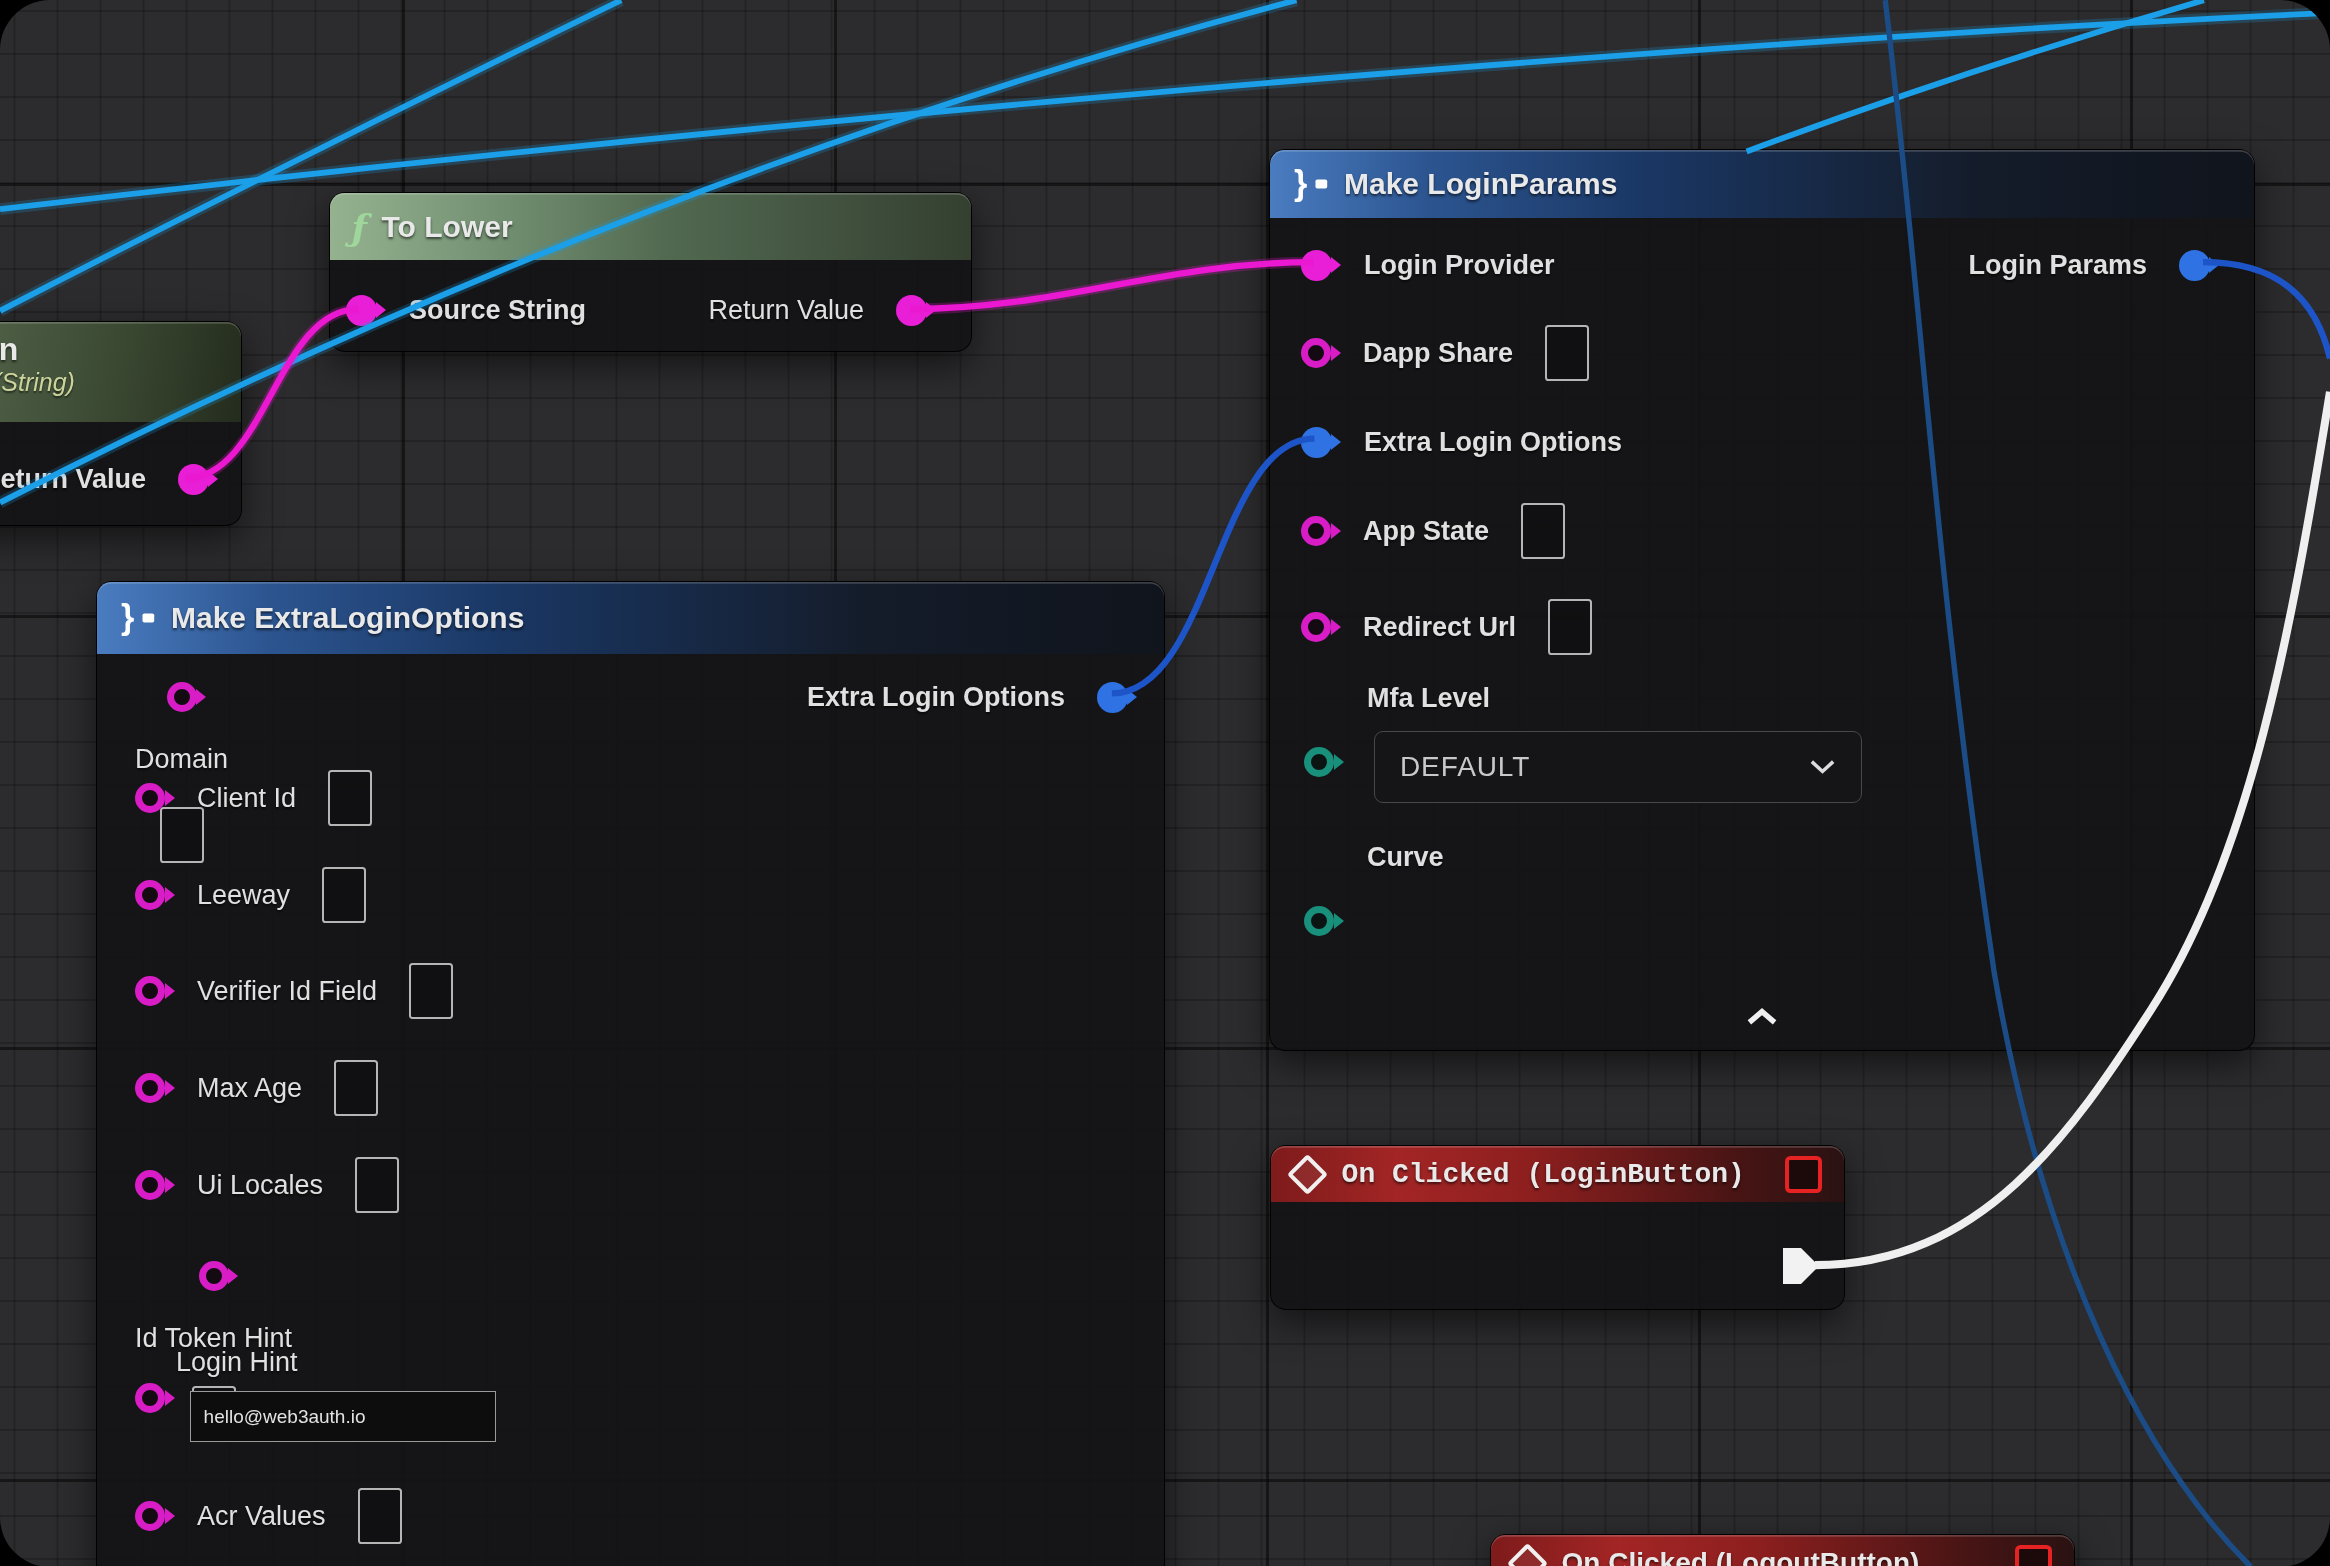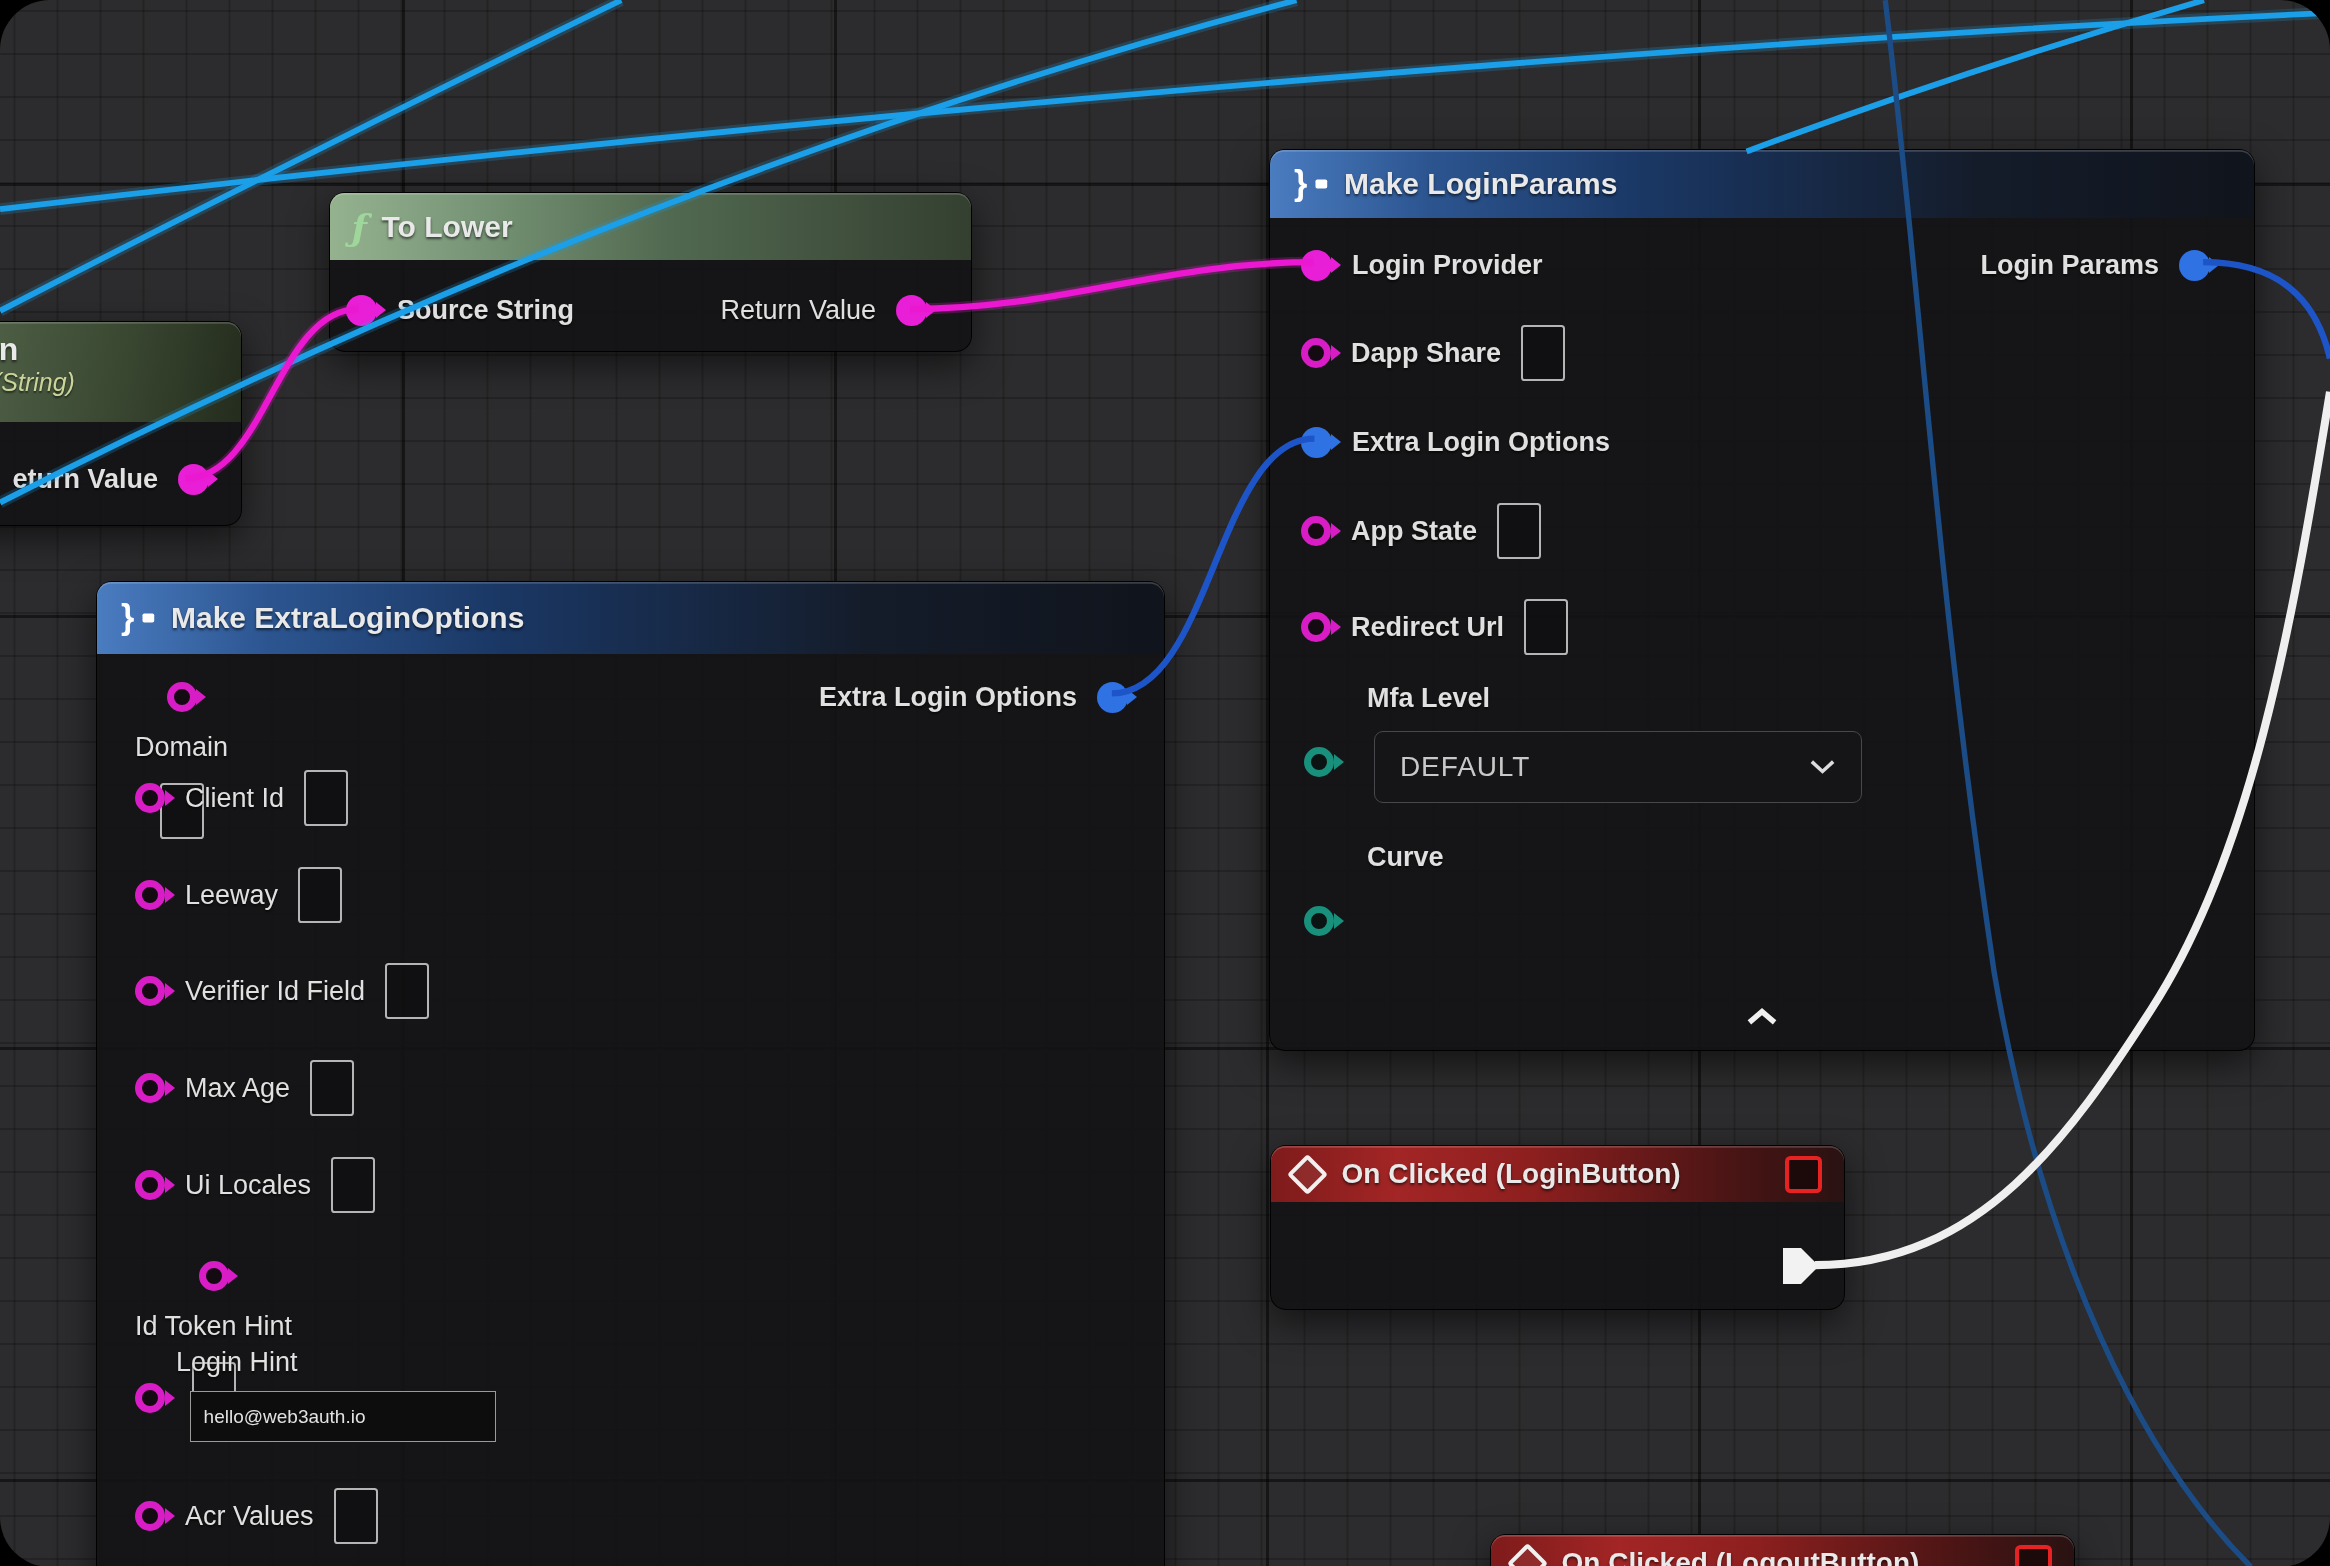--- a/index.html
+++ b/index.html
@@ -16,21 +16,21 @@
   .wires{position:absolute;left:0;top:0;z-index:5;pointer-events:none;}
   .node{position:absolute;z-index:2;background:rgba(19,19,21,0.93);border:1.8px solid rgba(0,0,0,0.9);
     border-radius:16px;box-shadow:0 12.6px 36px rgba(0,0,0,0.55);}
   .hdr{position:relative;border-radius:14.4px 14.4px 0 0;display:flex;align-items:center;
     box-shadow:inset 0 1.8px 0 rgba(255,255,255,0.18);padding:0 21.6px;gap:14.4px;}
   .hdr-title{color:#e9e9e9;font-weight:bold;font-size:30px;text-shadow:0 1.8px 2.7px rgba(0,0,0,0.6);white-space:nowrap;}
   .hdr-blue{background:linear-gradient(90deg,#4a7cc0 0%,#2c5590 16%,#1a3764 38%,#141c2a 72%,#10141c 100%);}
   .hdr-green{background:linear-gradient(90deg,#95b28f 0%,#7b997a 20%,#526a51 52%,#343f30 100%);}
   .hdr-green2{background:linear-gradient(100deg,#55684e 0%,#3c4a33 55%,#242c1d 100%);display:block;padding:9px 21.6px 5.4px 21.6px;}
   .hdr-red{background:linear-gradient(90deg,#7e1b1b 0%,#a32525 22%,#8e1f1f 45%,#471414 82%,#2a1212 100%);}
-  .row{position:absolute;display:flex;align-items:center;gap:20px;height:40px;}
+  .row{position:absolute;display:flex;align-items:center;gap:32px;height:40px;}
   .lbl{color:#e0e0e0;font-size:27px;white-space:nowrap;text-shadow:0 1.8px 1.8px rgba(0,0,0,0.55);}
   .pin{position:relative;width:31px;height:31px;border-radius:50%;flex:none;}
   .pin::after{content:"";position:absolute;left:30px;top:50%;transform:translateY(-50%);
     border-top:8px solid transparent;border-bottom:8px solid transparent;border-left:10.8px solid transparent;}
   .pin.out::after{left:30px;}
   .p-mag-f{background:#e81fd6;}        .p-mag-f::after{border-left-color:#e81fd6;}
   .p-mag-h{border:7.2px solid #d81cc6;width:16px;height:16px;background:#140a12;} .p-mag-h::after{left:22.5px;border-left-color:#d81cc6;}
   .p-blue-f{background:#2f72e4;}       .p-blue-f::after{border-left-color:#2f72e4;}
   .p-teal-h{border:7.2px solid #18907c;width:16px;height:16px;background:#0c1413;} .p-teal-h::after{left:22.5px;border-left-color:#18907c;}
   .chk{width:40px;height:52px;border:2.7px solid #b5b5b5;border-radius:3.6px;background:rgba(8,8,8,0.35);flex:none;}
@@ -190,21 +190,21 @@
     <span class="pin p-teal-h" style="position:absolute;left:34px;top:756px;"></span>
 
     <svg class="collapse" width="36" height="20" viewBox="0 0 40 22" style="top:857px;">
       <polyline points="6,17 20,5 34,17" fill="none" stroke="#f0f0f0" stroke-width="6"></polyline>
     </svg>
   </div>
 
   <div class="node" style="left:1270px;top:1145px;width:573px;height:163px;">
     <div class="hdr hdr-red" style="height:56px;gap:20px;">
       <span class="diamond"></span>
-      <div class="hdr-title" style="font-size:28px;">On Clicked (LoginButton)</div>
+      <div class="hdr-title" style="font-size:28px;font-family:Liberation Mono, monospace;">On Clicked (LoginButton)</div>
       <span class="bindsq"></span>
     </div>
     <span class="exec" style="right:25px;top:102px;"></span>
   </div>
 
   <div class="node" style="left:1490px;top:1534px;width:583px;height:108px;">
     <div class="hdr hdr-red" style="height:56px;gap:20px;">
       <span class="diamond"></span>
       <div class="hdr-title" style="font-size:28px;">On Clicked (LogoutButton)</div>
       <span class="bindsq"></span>

